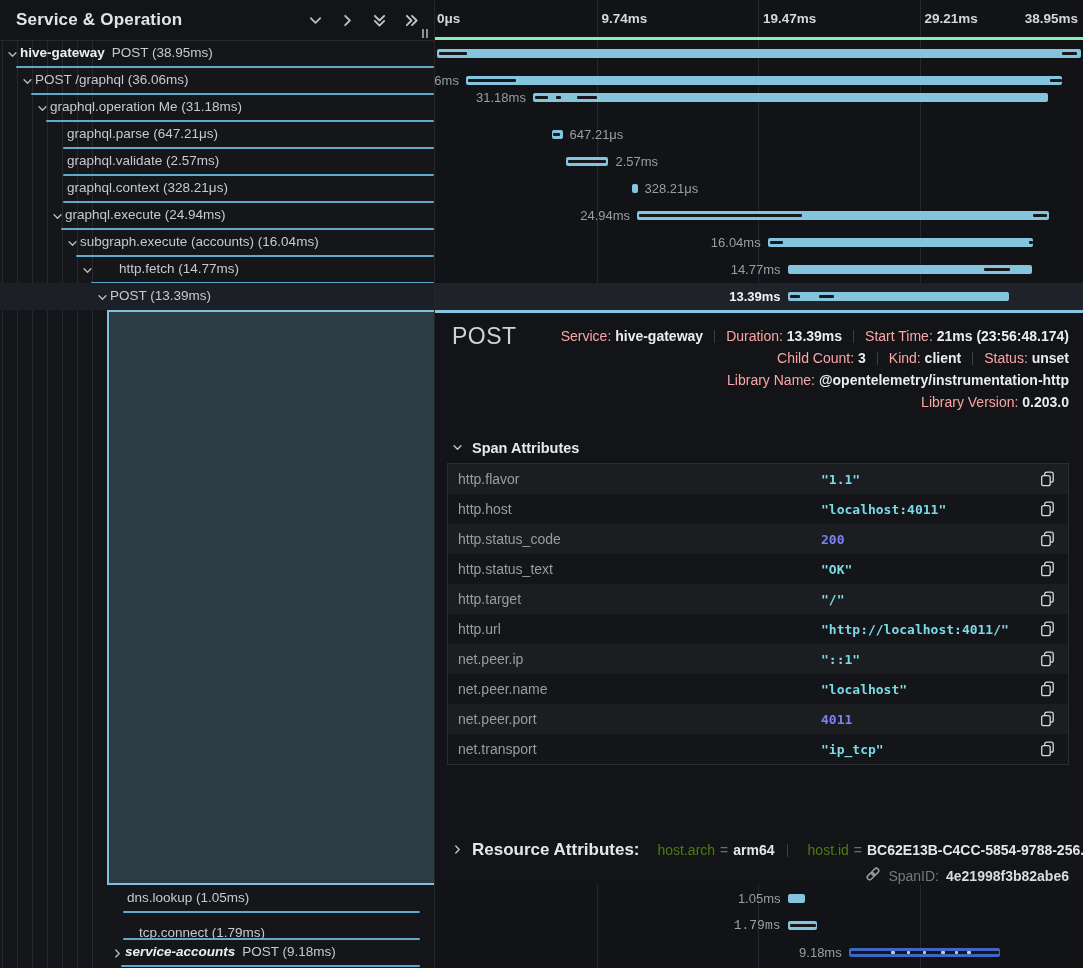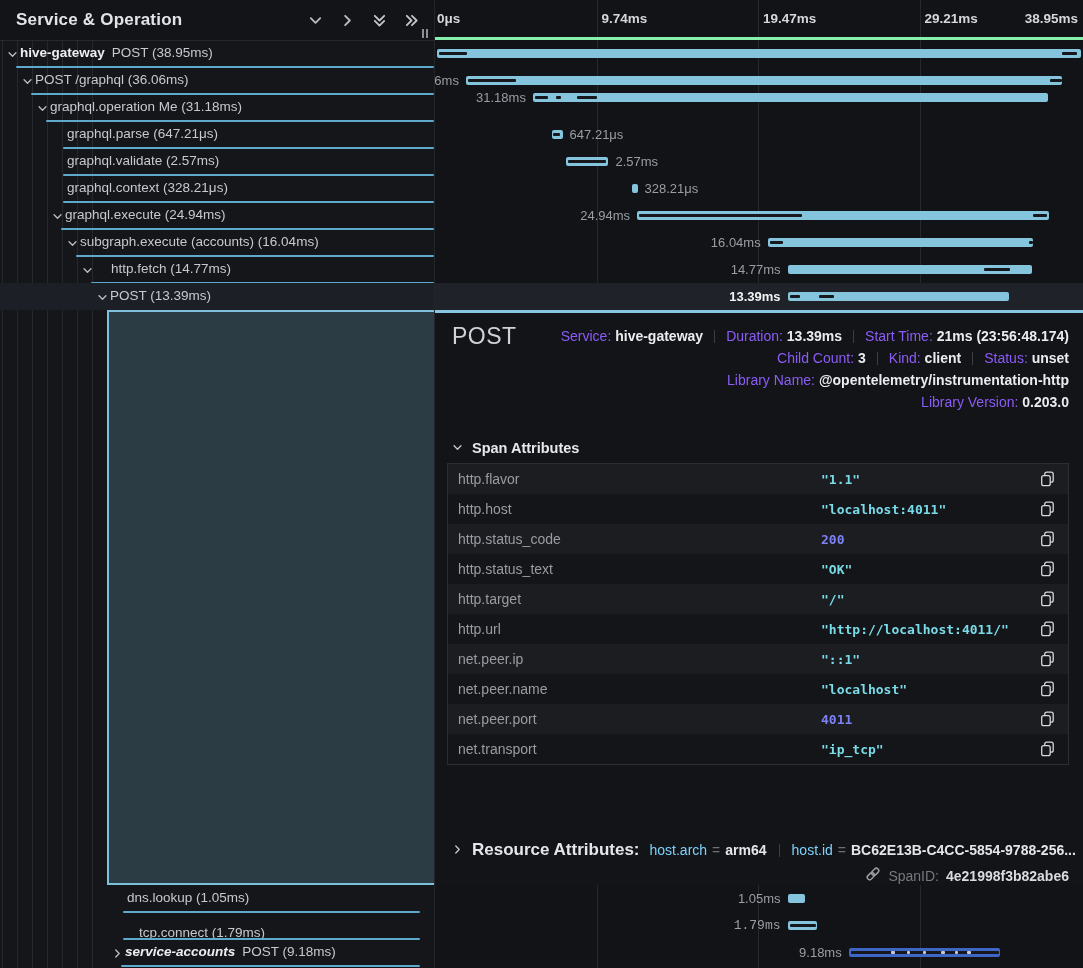--- a/index.html
+++ b/index.html
@@ -32,36 +32,36 @@
   .tl-row.selected{background:#1f2228;}
   .bar{position:absolute;top:9px;height:9px;border-radius:2px;}
   .bar-seg{position:absolute;top:3px;height:3px;border-radius:1px;}
   .bar-label{position:absolute;top:6px;font-size:13px;color:#9b9da4;white-space:nowrap;}
   .bar-label.selected{color:#f2f3f6;font-weight:700;}
   
   #detail{position:absolute;left:435px;top:310px;width:648px;height:575px;background:#131417;border-top:3px solid #87c7e2;box-sizing:border-box;}
   .d-title{position:absolute;left:17px;top:10px;font-size:23px;color:#cfd2d8;letter-spacing:.5px;}
   .d-meta{position:absolute;right:14px;top:12px;text-align:right;}
   .d-meta-line{height:22px;line-height:22px;font-size:14px;white-space:nowrap;}
-  .d-meta-line .lbl{color:#8b5cf6;}
+  .d-meta-line .lbl{color:#fca5a5;}
   .d-meta-line .val{color:#eaecf0;font-weight:700;}
   .d-meta-line .div{display:inline-block;width:1px;height:13px;background:#3b3e43;margin:0 11px;vertical-align:-2px;}
   .d-attr-header{position:absolute;left:17px;top:127px;display:flex;align-items:center;gap:9px;font-weight:700;color:#e6e8ec;font-size:14.5px;cursor:pointer;}
   .d-table{position:absolute;left:12px;top:150px;width:622px;border:1px solid #2b2d32;box-sizing:border-box;}
   .attr-row{position:relative;height:30px;display:flex;align-items:center;}
   .attr-row:nth-child(odd){background:#1b1d21;}
   .attr-row:nth-child(even){background:#141519;}
   .attr-key{position:absolute;left:10px;color:#9a9ca2;font-size:14px;}
   .attr-val{position:absolute;left:373px;font-family:"DejaVu Sans Mono",monospace;font-size:13px;font-weight:700;}
   .attr-val.string{color:#79dbe8;}
   .attr-val.number{color:#7c82f2;}
   .copy-btn{position:absolute;right:12px;top:7px;width:16px;height:16px;cursor:pointer;}
   .d-resource{position:absolute;left:17px;top:527px;display:flex;align-items:center;white-space:nowrap;font-size:14px;}
   .d-resource .hdr{font-weight:700;color:#e4e6ea;font-size:17px;margin:0 10px 0 9px;}
-  .d-resource .k{color:#7dd3fc;}
+  .d-resource .k{color:#4d7c0f;margin-left:8px;}
   .d-resource .eq{color:#6f7176;margin:0 5px;}
   .d-resource .v{color:#e4e6ea;font-weight:700;}
   .d-resource .div{display:inline-block;width:1px;height:13px;background:#3b3e43;margin:0 12px;}
   .d-spanid{position:absolute;right:14px;top:553px;display:flex;align-items:center;gap:7px;font-size:14px;}
   .d-spanid .lbl{color:#77797f;}
   .d-spanid .val{color:#dadce0;font-weight:700;}
 </style>
 </head>
 <body>
 
@@ -225,21 +225,21 @@
           <span class="tr-chev" style="left: 67px;"><svg width="11" height="11" viewBox="0 0 16 16" fill="none" stroke="#b9bbc1" stroke-width="2" stroke-linecap="round" stroke-linejoin="round">
               <polyline points="3,5.5 8,10.5 13,5.5"></polyline>
             </svg></span>
           <span class="tr-label" style="left: 80px;">subgraph.execute (accounts) (16.04ms)</span>
           <div class="tree-sep" style="left: 76px; width: 358px;"></div>
         </div>
         <div class="tree-row" style="top: 256px;">
           <span class="tr-chev" style="left: 82px;"><svg width="11" height="11" viewBox="0 0 16 16" fill="none" stroke="#b9bbc1" stroke-width="2" stroke-linecap="round" stroke-linejoin="round">
               <polyline points="3,5.5 8,10.5 13,5.5"></polyline>
             </svg></span>
-          <span class="tr-label" style="left: 87px; padding-left: 24px;">http.fetch (14.77ms)</span>
+          <span class="tr-label" style="left: 95px; padding-left: 24px;">http.fetch (14.77ms)</span>
           <div class="tree-sep" style="left: 91px; width: 343px;"></div>
         </div>
         <div class="tree-row selected" style="top: 283px;">
           <span class="tr-chev" style="left: 97px;"><svg width="11" height="11" viewBox="0 0 16 16" fill="none" stroke="#b9bbc1" stroke-width="2" stroke-linecap="round" stroke-linejoin="round">
               <polyline points="3,5.5 8,10.5 13,5.5"></polyline>
             </svg></span>
           <span class="tr-label" style="left: 110px;">POST (13.39ms)</span>
         </div>
         <div class="tree-row" style="top: 885px;">
           <span class="tr-label" style="left: 127px;">dns.lookup (1.05ms)</span>

